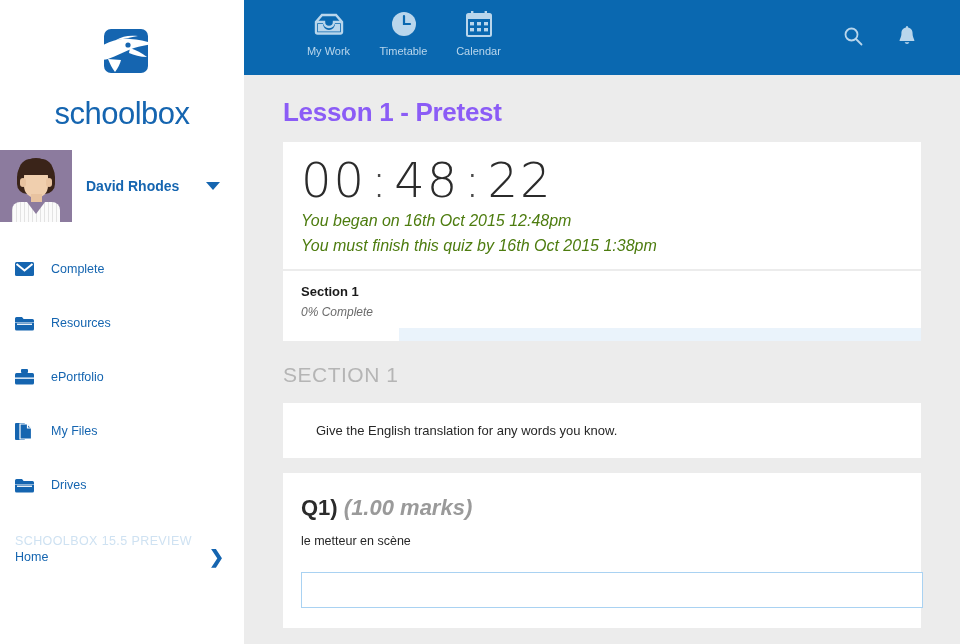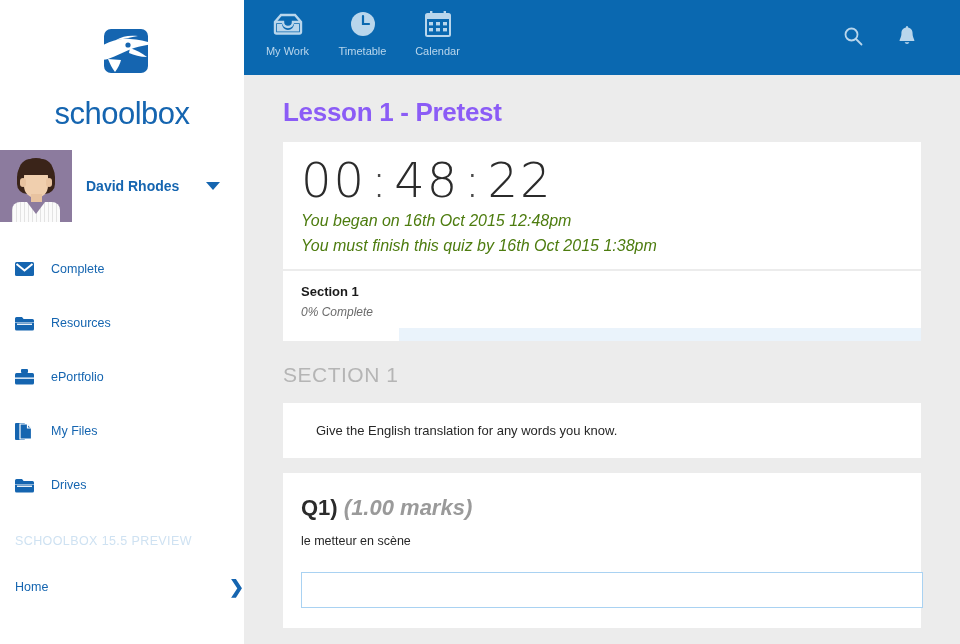--- a/index.html
+++ b/index.html
@@ -71,32 +71,32 @@
     display: flex; align-items: center; height: 54px;
     padding-left: 15px; cursor: pointer;
   }
   .nav-icon { width: 26px; flex: 0 0 26px; display: flex; align-items: center; }
   .nav-label { font-size: 12.5px; color: #1565b0; padding-left: 10px; }
   .preview-label {
     margin-top: 22px; padding-left: 15px;
     font-size: 12.5px; color: #cfe2f2; letter-spacing: 0.4px;
   }
   .home-row {
-    display: flex; align-items: center; margin-top: 30px;
-    padding-left: 15px; cursor: pointer;
+    display: flex; align-items: center; 
+    padding-left: 15px; padding-right: 20px; cursor: pointer;
   }
   .home-label { font-size: 12.5px; color: #1565b0; flex: 1; }
   .chevron-right { color: #1565b0; font-size: 18px; font-weight: bold; line-height: 1; }
 
   
   .main { flex: 1; height: 644px; position: relative; background: #ececec; overflow: hidden; }
   .topbar {
     height: 75px; background: #0a68b0; display: flex; align-items: flex-start;
   }
-  .topnav { display: flex; padding-left: 6px; }
+  .topnav { display: flex; padding-left: 6px; margin-left: 41px; }
   .topnav-item {
     width: 75px; padding-top: 9px; text-align: center; cursor: pointer;
   }
   .topnav-icon { height: 30px; display: flex; align-items: center; justify-content: center; }
   .topnav-label { margin-top: 6px; font-size: 11px; color: #b9d6ec; }
   .topbar-spacer { flex: 1; }
   .topbar-actions { display: flex; align-items: center; height: 75px; padding-right: 26px; }
   .topbar-btn { width: 54px; display: flex; align-items: center; justify-content: center; cursor: pointer; }
 
   .content { padding: 22px 39px 0 39px; }

